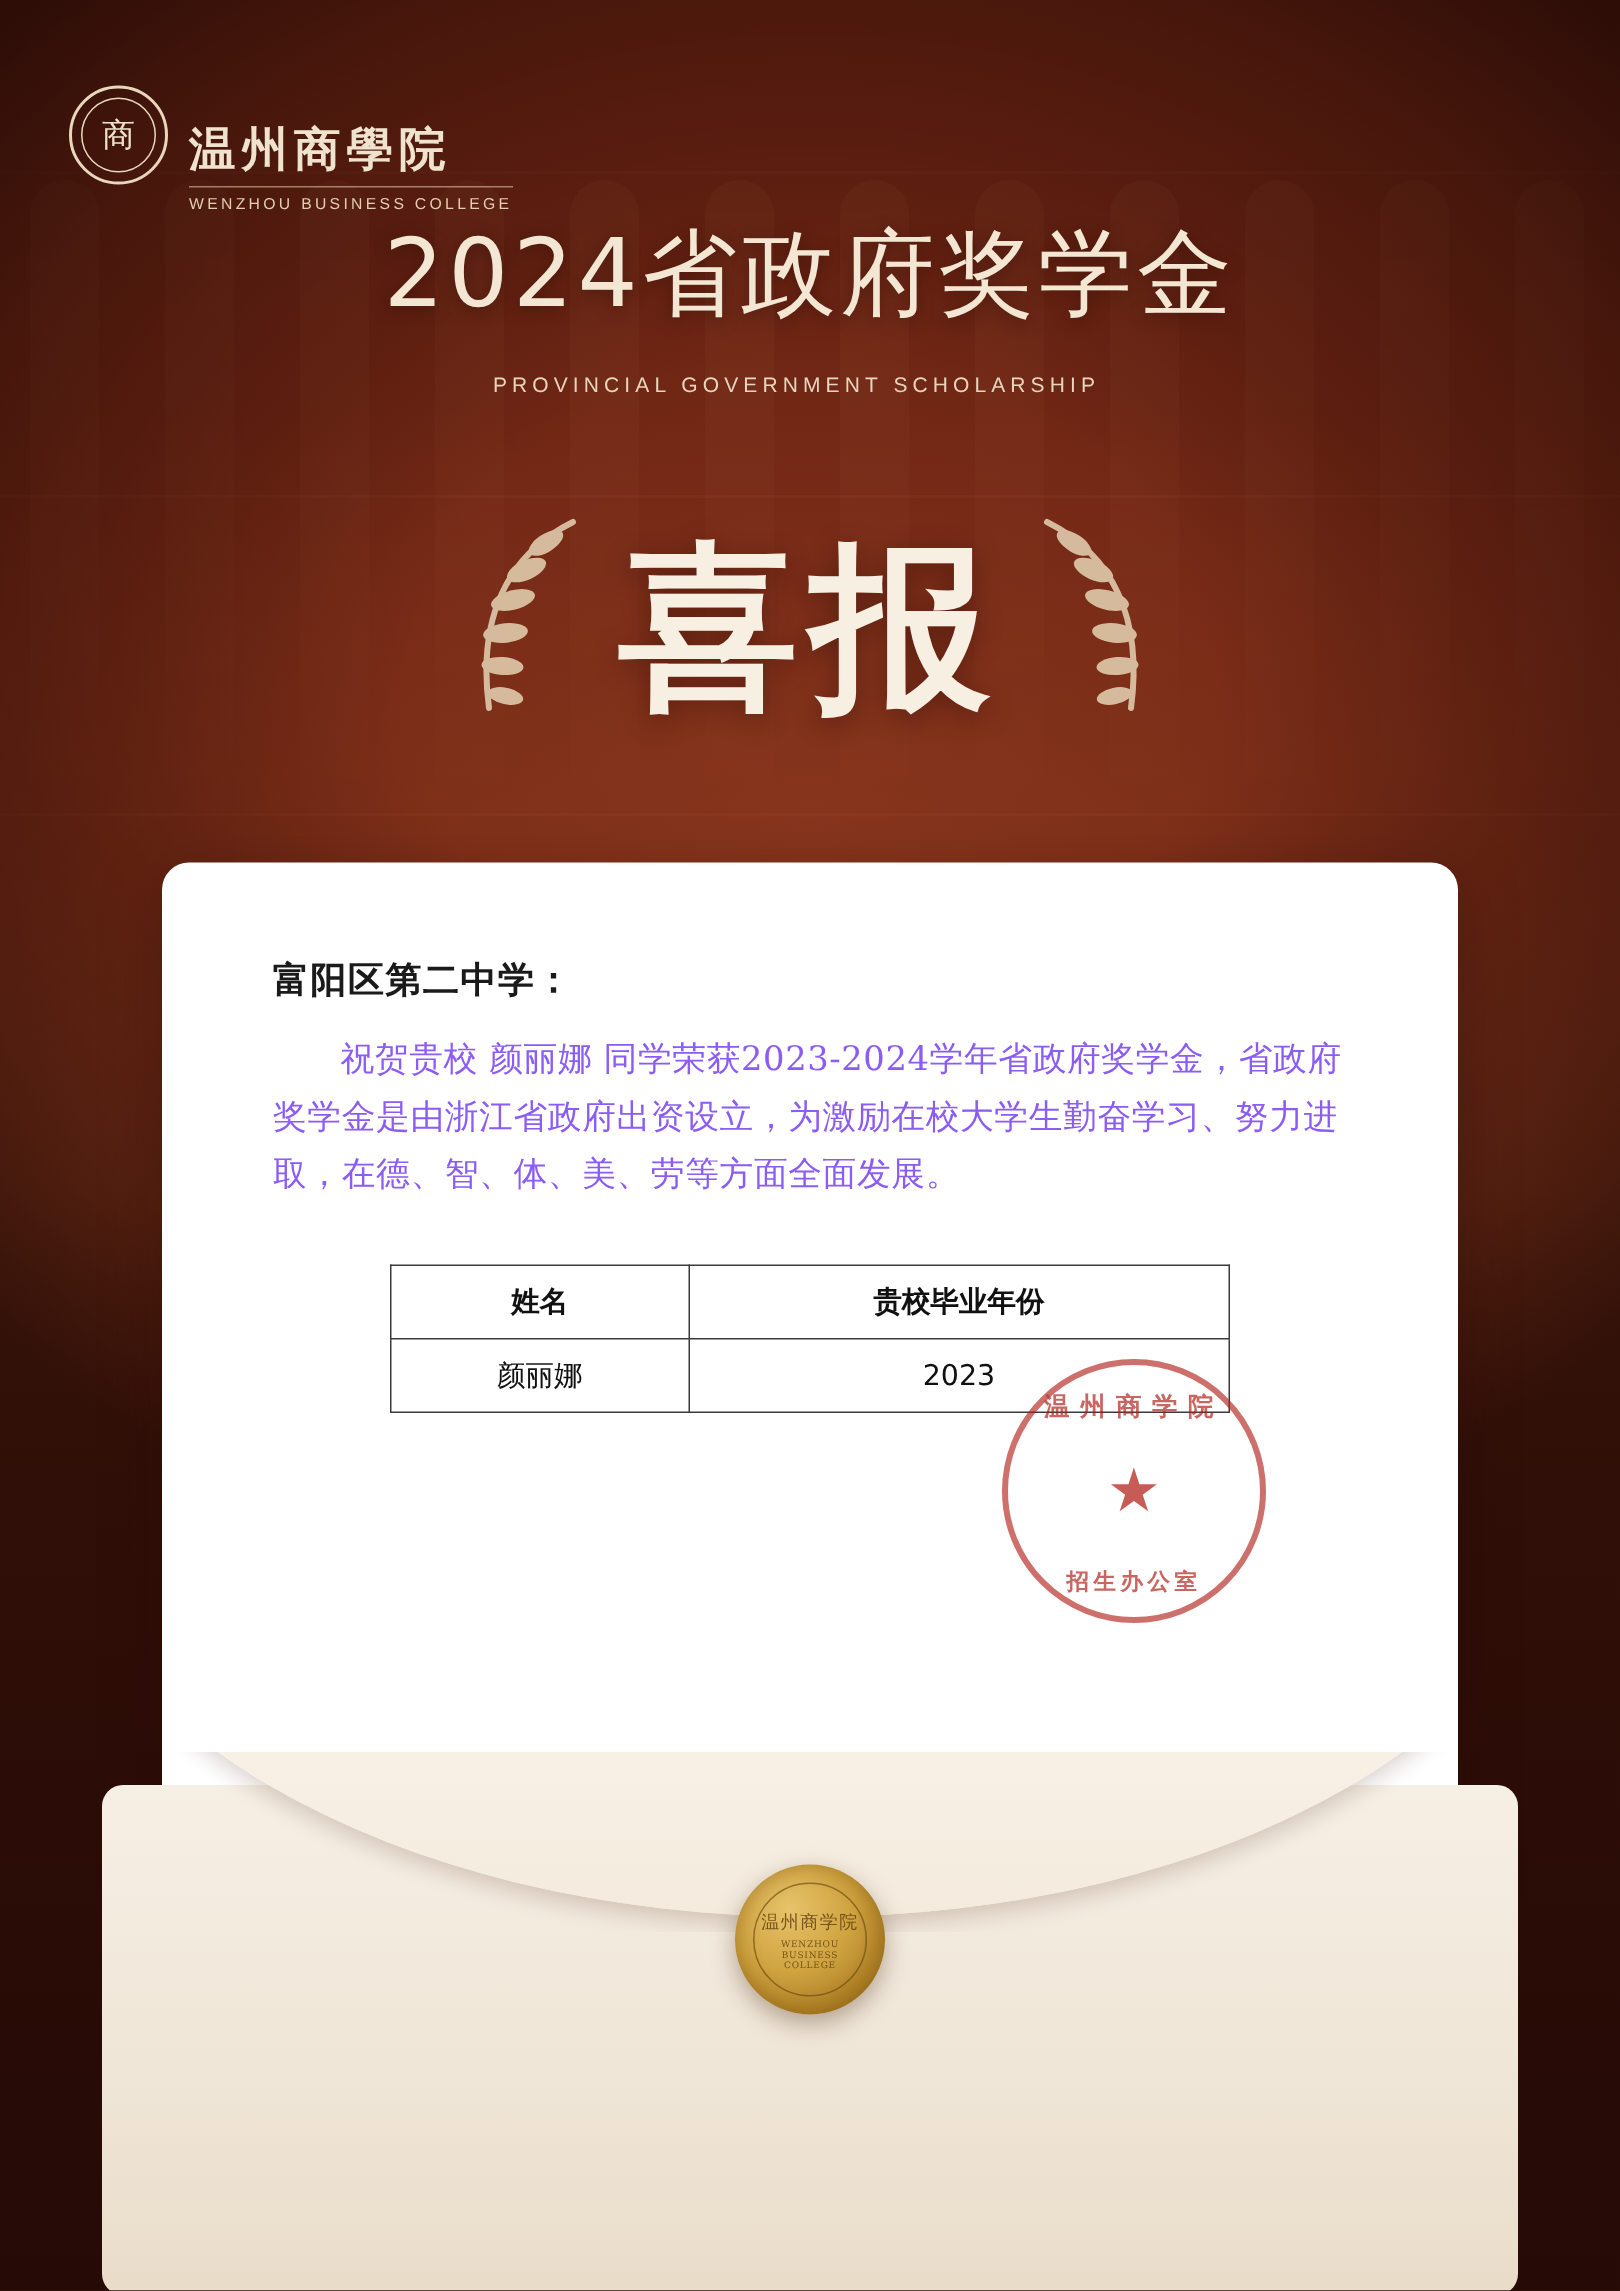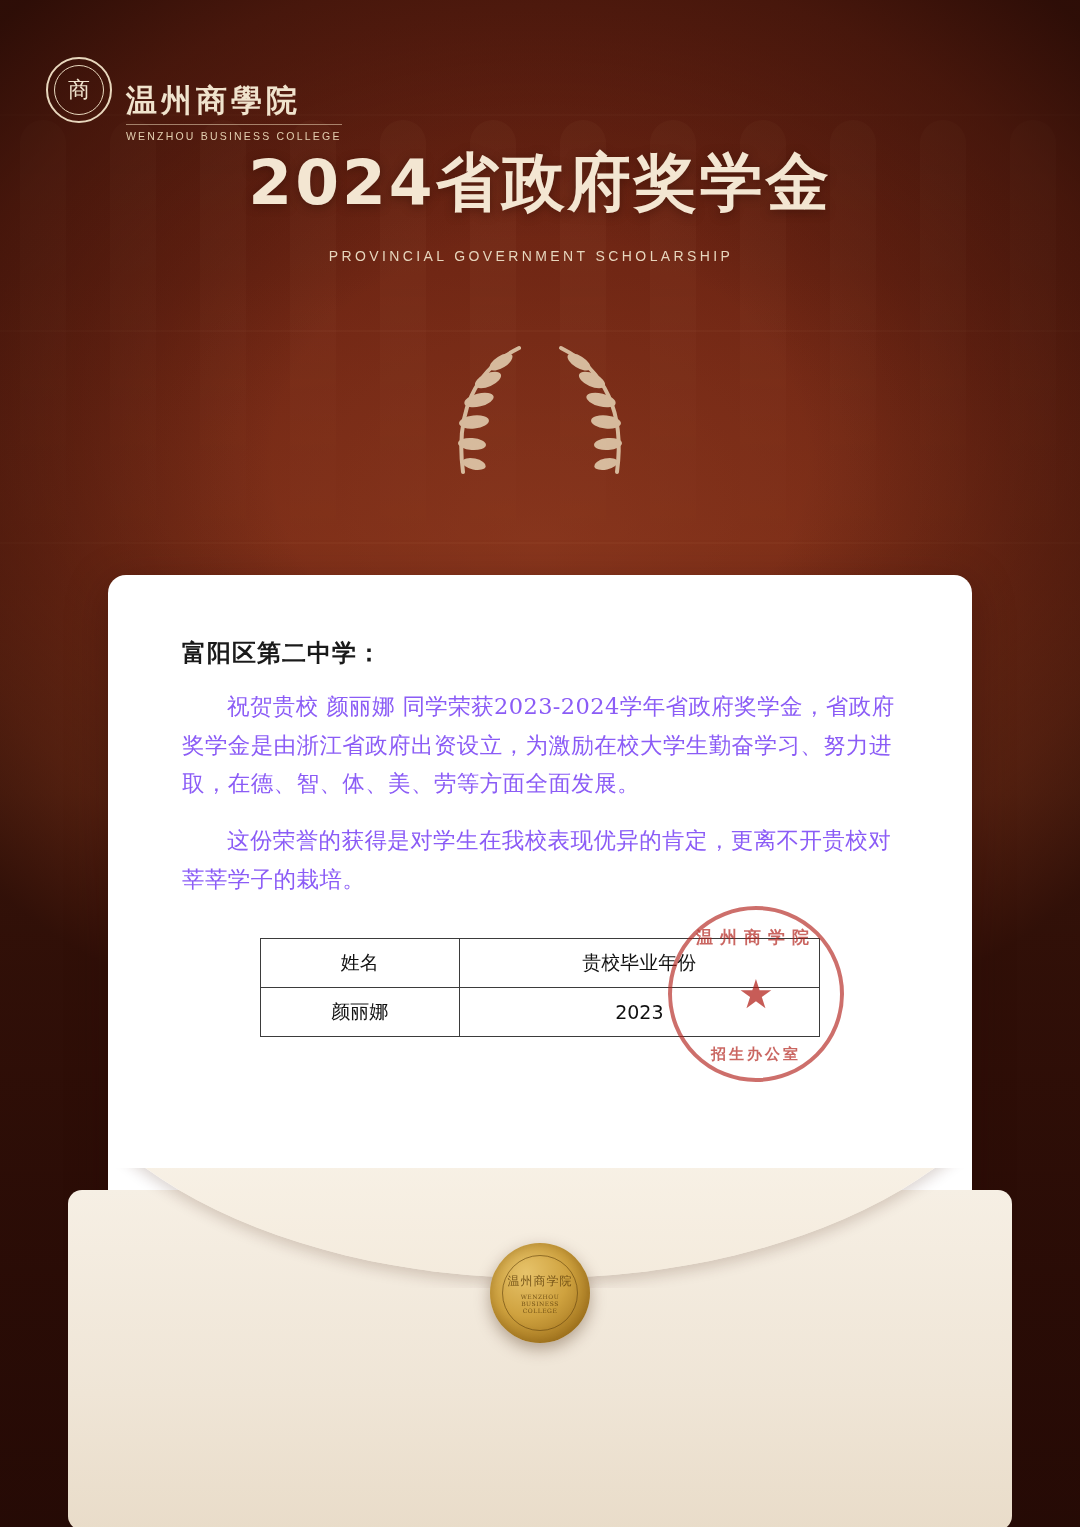--- a/index.html
+++ b/index.html
@@ -102,21 +102,21 @@
   }
 
   
   .title-cn {
     position: absolute;
     top: 140px;
     left: 0; right: 0;
     text-align: center;
     color: #f3e6d2;
     font-size: 63px;
-    font-weight: 700;
+    font-weight: 400;
     letter-spacing: 3px;
     font-family: "DejaVu Sans", sans-serif;
     text-shadow: 0 2px 10px rgba(50,14,6,0.5);
   }
   .title-en {
     position: absolute;
     top: 248px;
     left: 0; right: 18px;
     text-align: center;
     color: #e7d6bd;
@@ -191,21 +191,21 @@
   }
   .tbl th, .tbl td {
     border: 1px solid #3b3b3b;
     text-align: center;
     font-size: 19px;
     color: #111;
     padding: 11px 6px;
     font-family: "DejaVu Sans", sans-serif;
     font-weight: 400;
   }
-  .tbl th { font-weight: 400; }
+  .tbl th { font-weight: 700; }
 
   
   .sign {
     position: absolute;
     right: 90px;
     bottom: 195px;
     text-align: right;
     color: #1d1d1d;
     font-family: "DejaVu Serif", "Liberation Serif", serif;
     font-size: 21px;
@@ -348,40 +348,40 @@
         <g fill="#e6d3b4">
           <ellipse cx="66" cy="22" rx="13" ry="6" transform="rotate(-32 66 22)"></ellipse>
           <ellipse cx="53" cy="40" rx="14" ry="6.5" transform="rotate(-24 53 40)"></ellipse>
           <ellipse cx="44" cy="60" rx="15" ry="6.5" transform="rotate(-14 44 60)"></ellipse>
           <ellipse cx="39" cy="82" rx="15" ry="6.5" transform="rotate(-6 39 82)"></ellipse>
           <ellipse cx="37" cy="104" rx="14" ry="6" transform="rotate(4 37 104)"></ellipse>
           <ellipse cx="39" cy="124" rx="12" ry="5.5" transform="rotate(12 39 124)"></ellipse>
         </g>
       </svg>
     </div>
+    <div class="xibao">喜报</div>
     <div class="laurel">
       <svg width="96" height="160" viewBox="0 0 96 160" fill="none">
         <path d="M12 8 C56 30 76 72 68 132" stroke="#e6d3b4" stroke-width="4" fill="none" stroke-linecap="round"></path>
         <g fill="#e6d3b4">
           <ellipse cx="30" cy="22" rx="13" ry="6" transform="rotate(32 30 22)"></ellipse>
           <ellipse cx="43" cy="40" rx="14" ry="6.5" transform="rotate(24 43 40)"></ellipse>
           <ellipse cx="52" cy="60" rx="15" ry="6.5" transform="rotate(14 52 60)"></ellipse>
           <ellipse cx="57" cy="82" rx="15" ry="6.5" transform="rotate(6 57 82)"></ellipse>
           <ellipse cx="59" cy="104" rx="14" ry="6" transform="rotate(-4 59 104)"></ellipse>
           <ellipse cx="57" cy="124" rx="12" ry="5.5" transform="rotate(-12 57 124)"></ellipse>
         </g>
       </svg>
     </div>
   </div>
 
   <div class="card">
     <div class="card-inner">
       <div class="addressee">富阳区第二中学：</div>
       <div class="para">祝贺贵校 颜丽娜 同学荣获2023-2024学年省政府奖学金，省政府奖学金是由浙江省政府出资设立，为激励在校大学生勤奋学习、努力进取，在德、智、体、美、劳等方面全面发展。</div>
-      <div class="para">这份荣誉的获得是对学生在我校表现优异的肯定，更离不开贵校对莘莘学子的栽培。</div>
 
       <table class="tbl">
         <thead>
           <tr>
             <th>姓名</th>
             <th>贵校毕业年份</th>
           </tr>
         </thead>
         <tbody>
           <tr>

